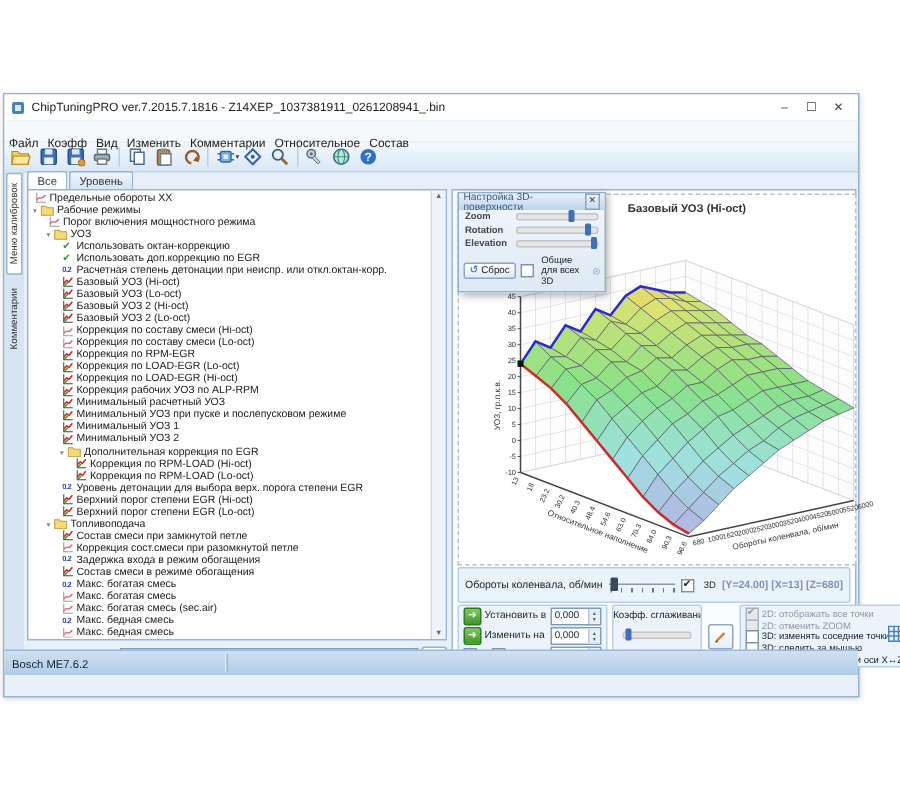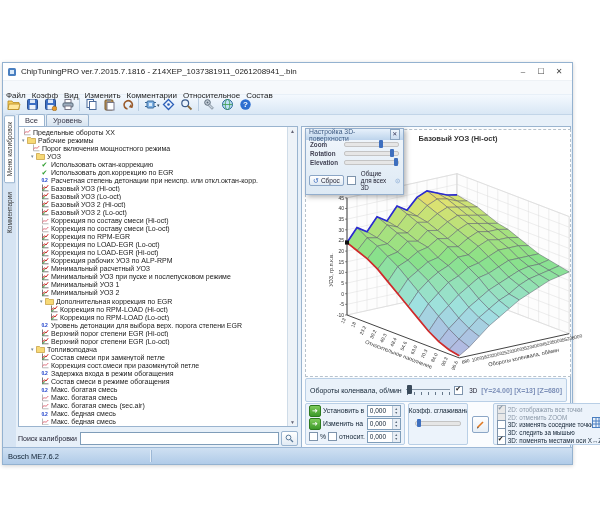--- a/index.html
+++ b/index.html
@@ -82,21 +82,21 @@
   .grp2{width:58px;}
   .smlabel{font-size:6.5px;color:#123;text-align:center;padding-top:3px;white-space:nowrap;overflow:hidden;}
   .smtrack{position:relative;height:3px;background:#e6e6e6;border:1px solid #c4c4c4;border-radius:2px;margin:7px 6px 0 6px;}
   .pencilbtn{position:absolute;right:-22px;top:12px;width:15px;height:15px;border:1px solid #8ba6c6;border-radius:2px;background:linear-gradient(#fff,#e6eef6);display:flex;align-items:center;justify-content:center;}
   .grp3{flex:1;padding:2px 2px 0 3px;margin-left:22px;}
   .orow{display:flex;align-items:center;height:7.6px;}
   .olabel{font-size:6.3px;margin-left:2px;white-space:nowrap;color:#123;}
   .olabel.dim{color:#8a98a8;}
   .gridicon{position:absolute;right:1px;top:13px;}
   
-  .statusbar{position:absolute;left:0;right:0;bottom:0;height:16px;background:linear-gradient(#cfe0f2,#b0cbe8);border-top:1px solid #9db8d6;display:flex;font-size:7.5px;color:#123;align-items:center;}
+  .statusbar{position:absolute;left:0;right:0;bottom:14px;height:16px;background:linear-gradient(#cfe0f2,#b0cbe8);border-top:1px solid #9db8d6;display:flex;font-size:7.5px;color:#123;align-items:center;}
   .sseg{height:12px;display:flex;align-items:center;padding:0 5px;border-right:1px solid #9db8d6;box-shadow:inset -1px 0 0 #e4eef8;}
   .sseg1{width:138px;}
   .sseg2{width:132px;}
   .sseg3{flex:1;border-right:none;box-shadow:none;}
 </style>
 </head>
 <body>
 
 <div class="screen">
   <div class="win">

